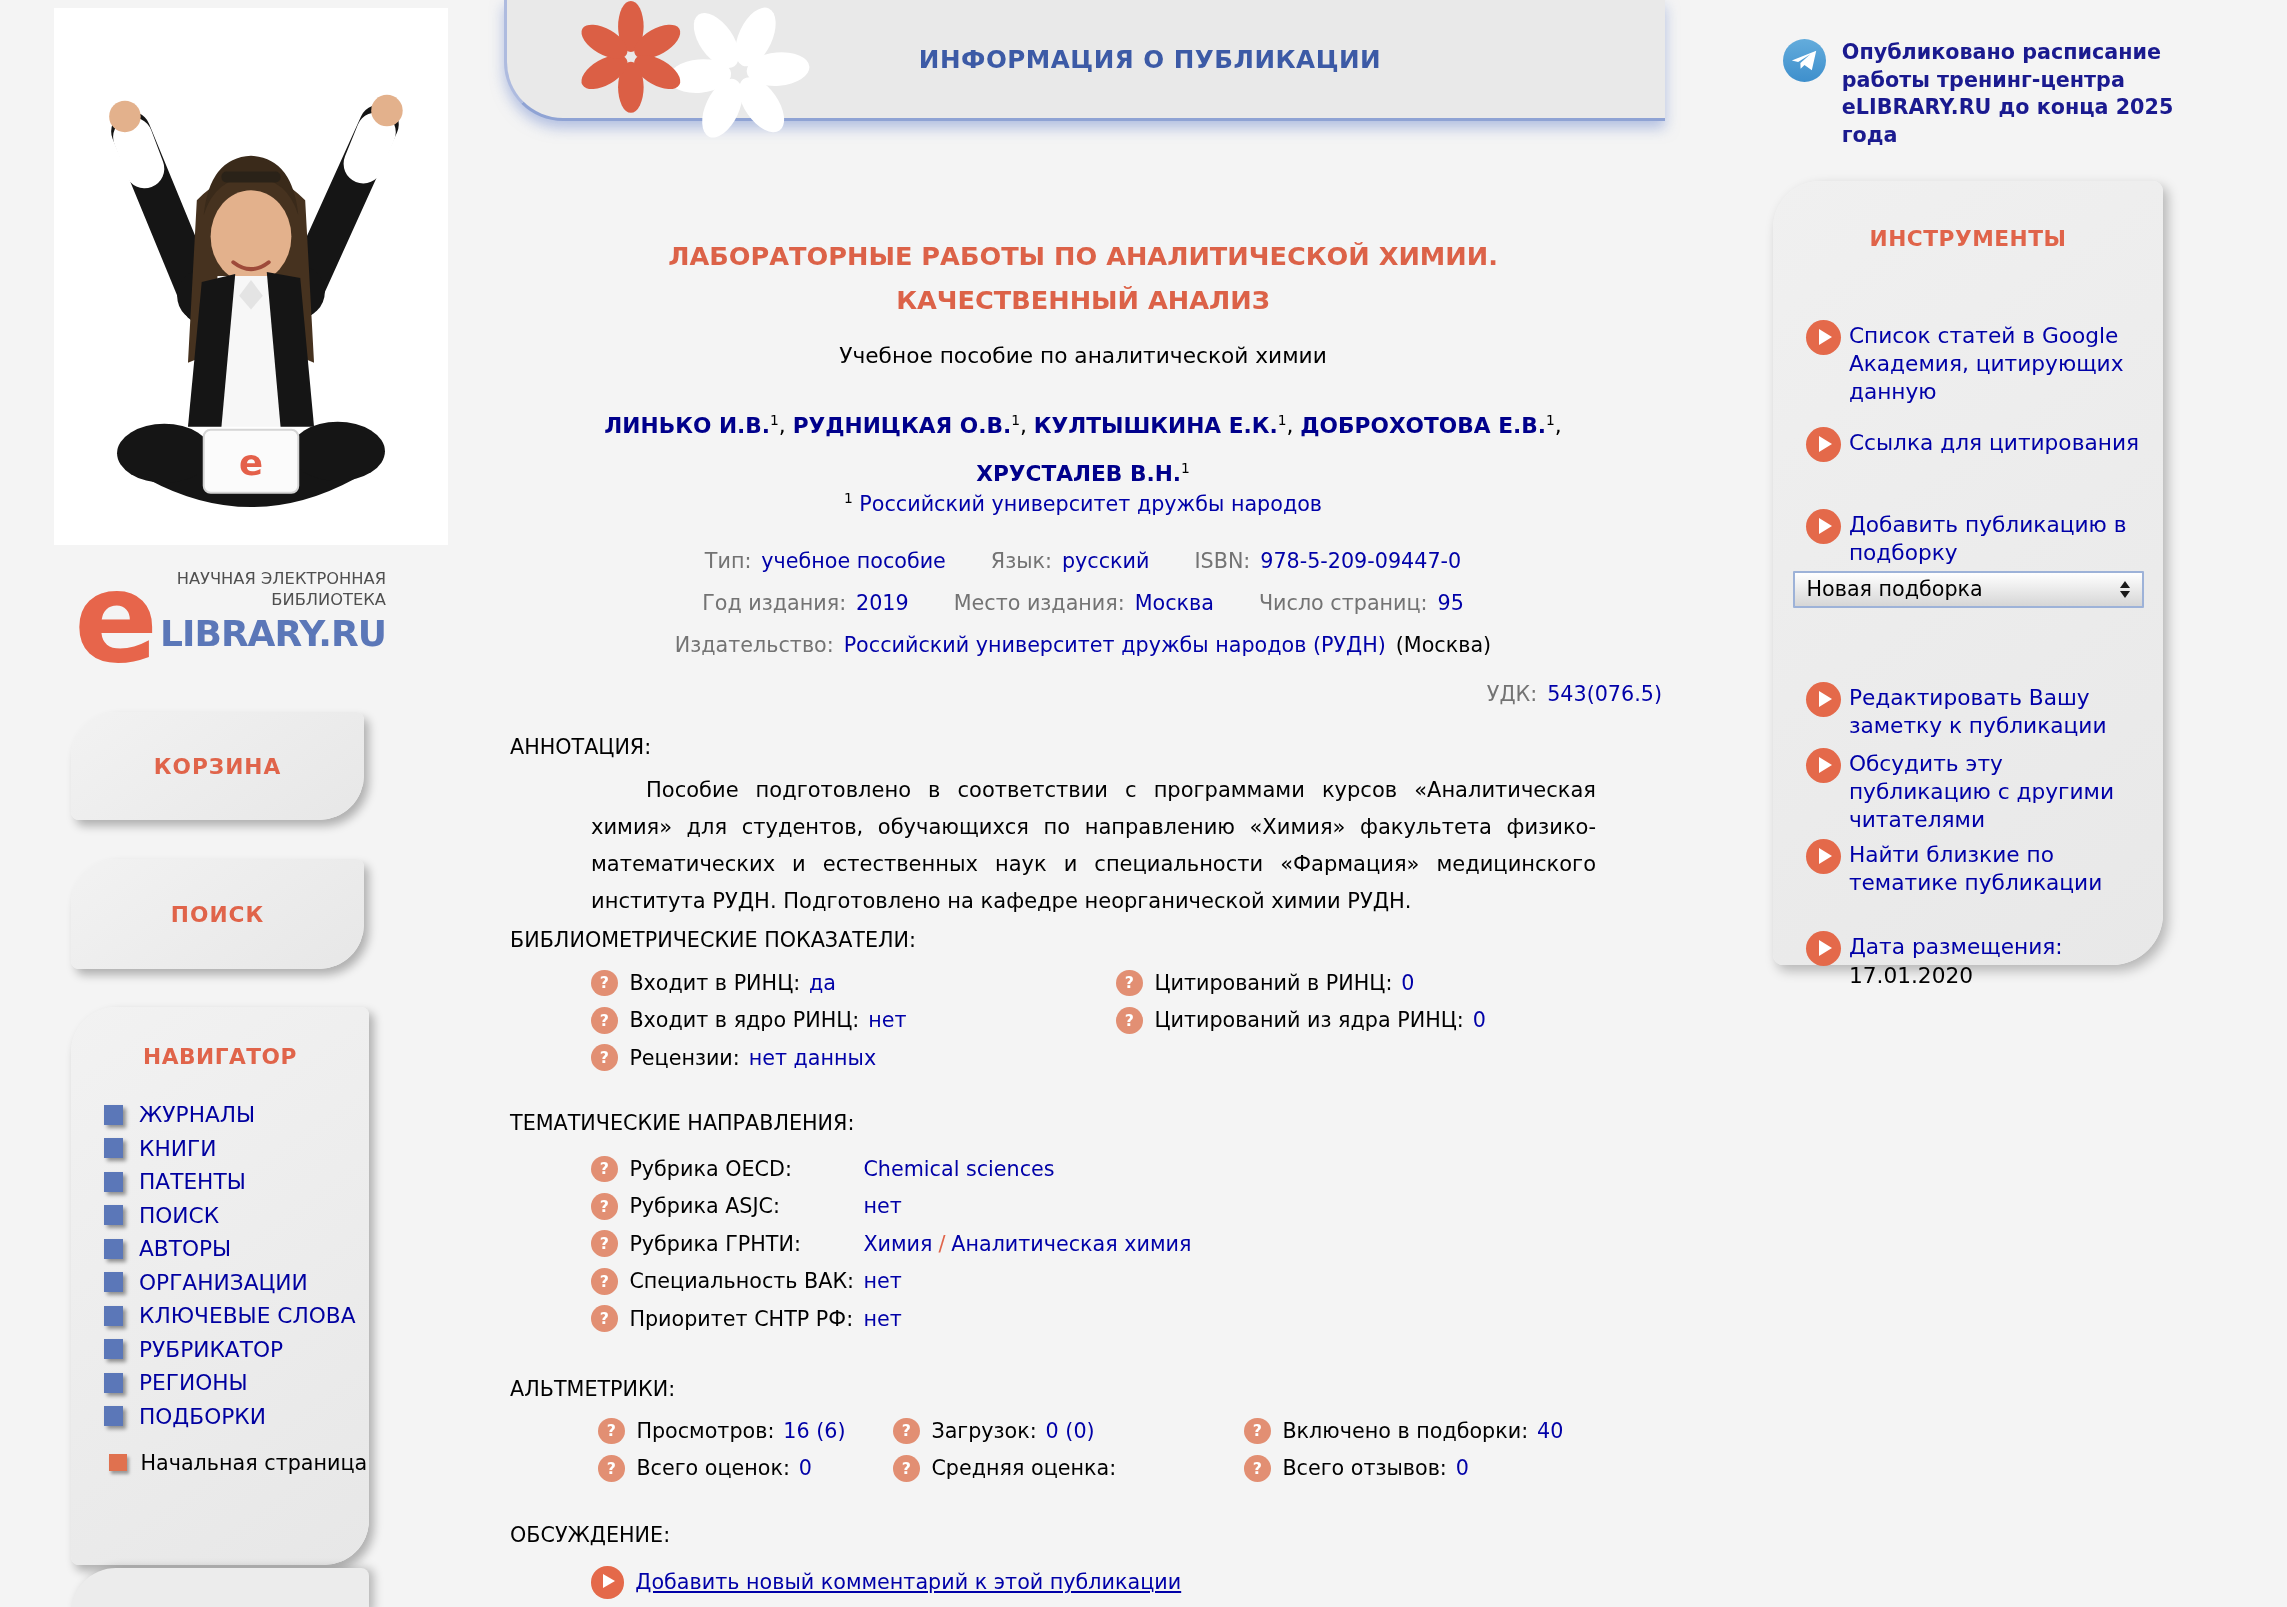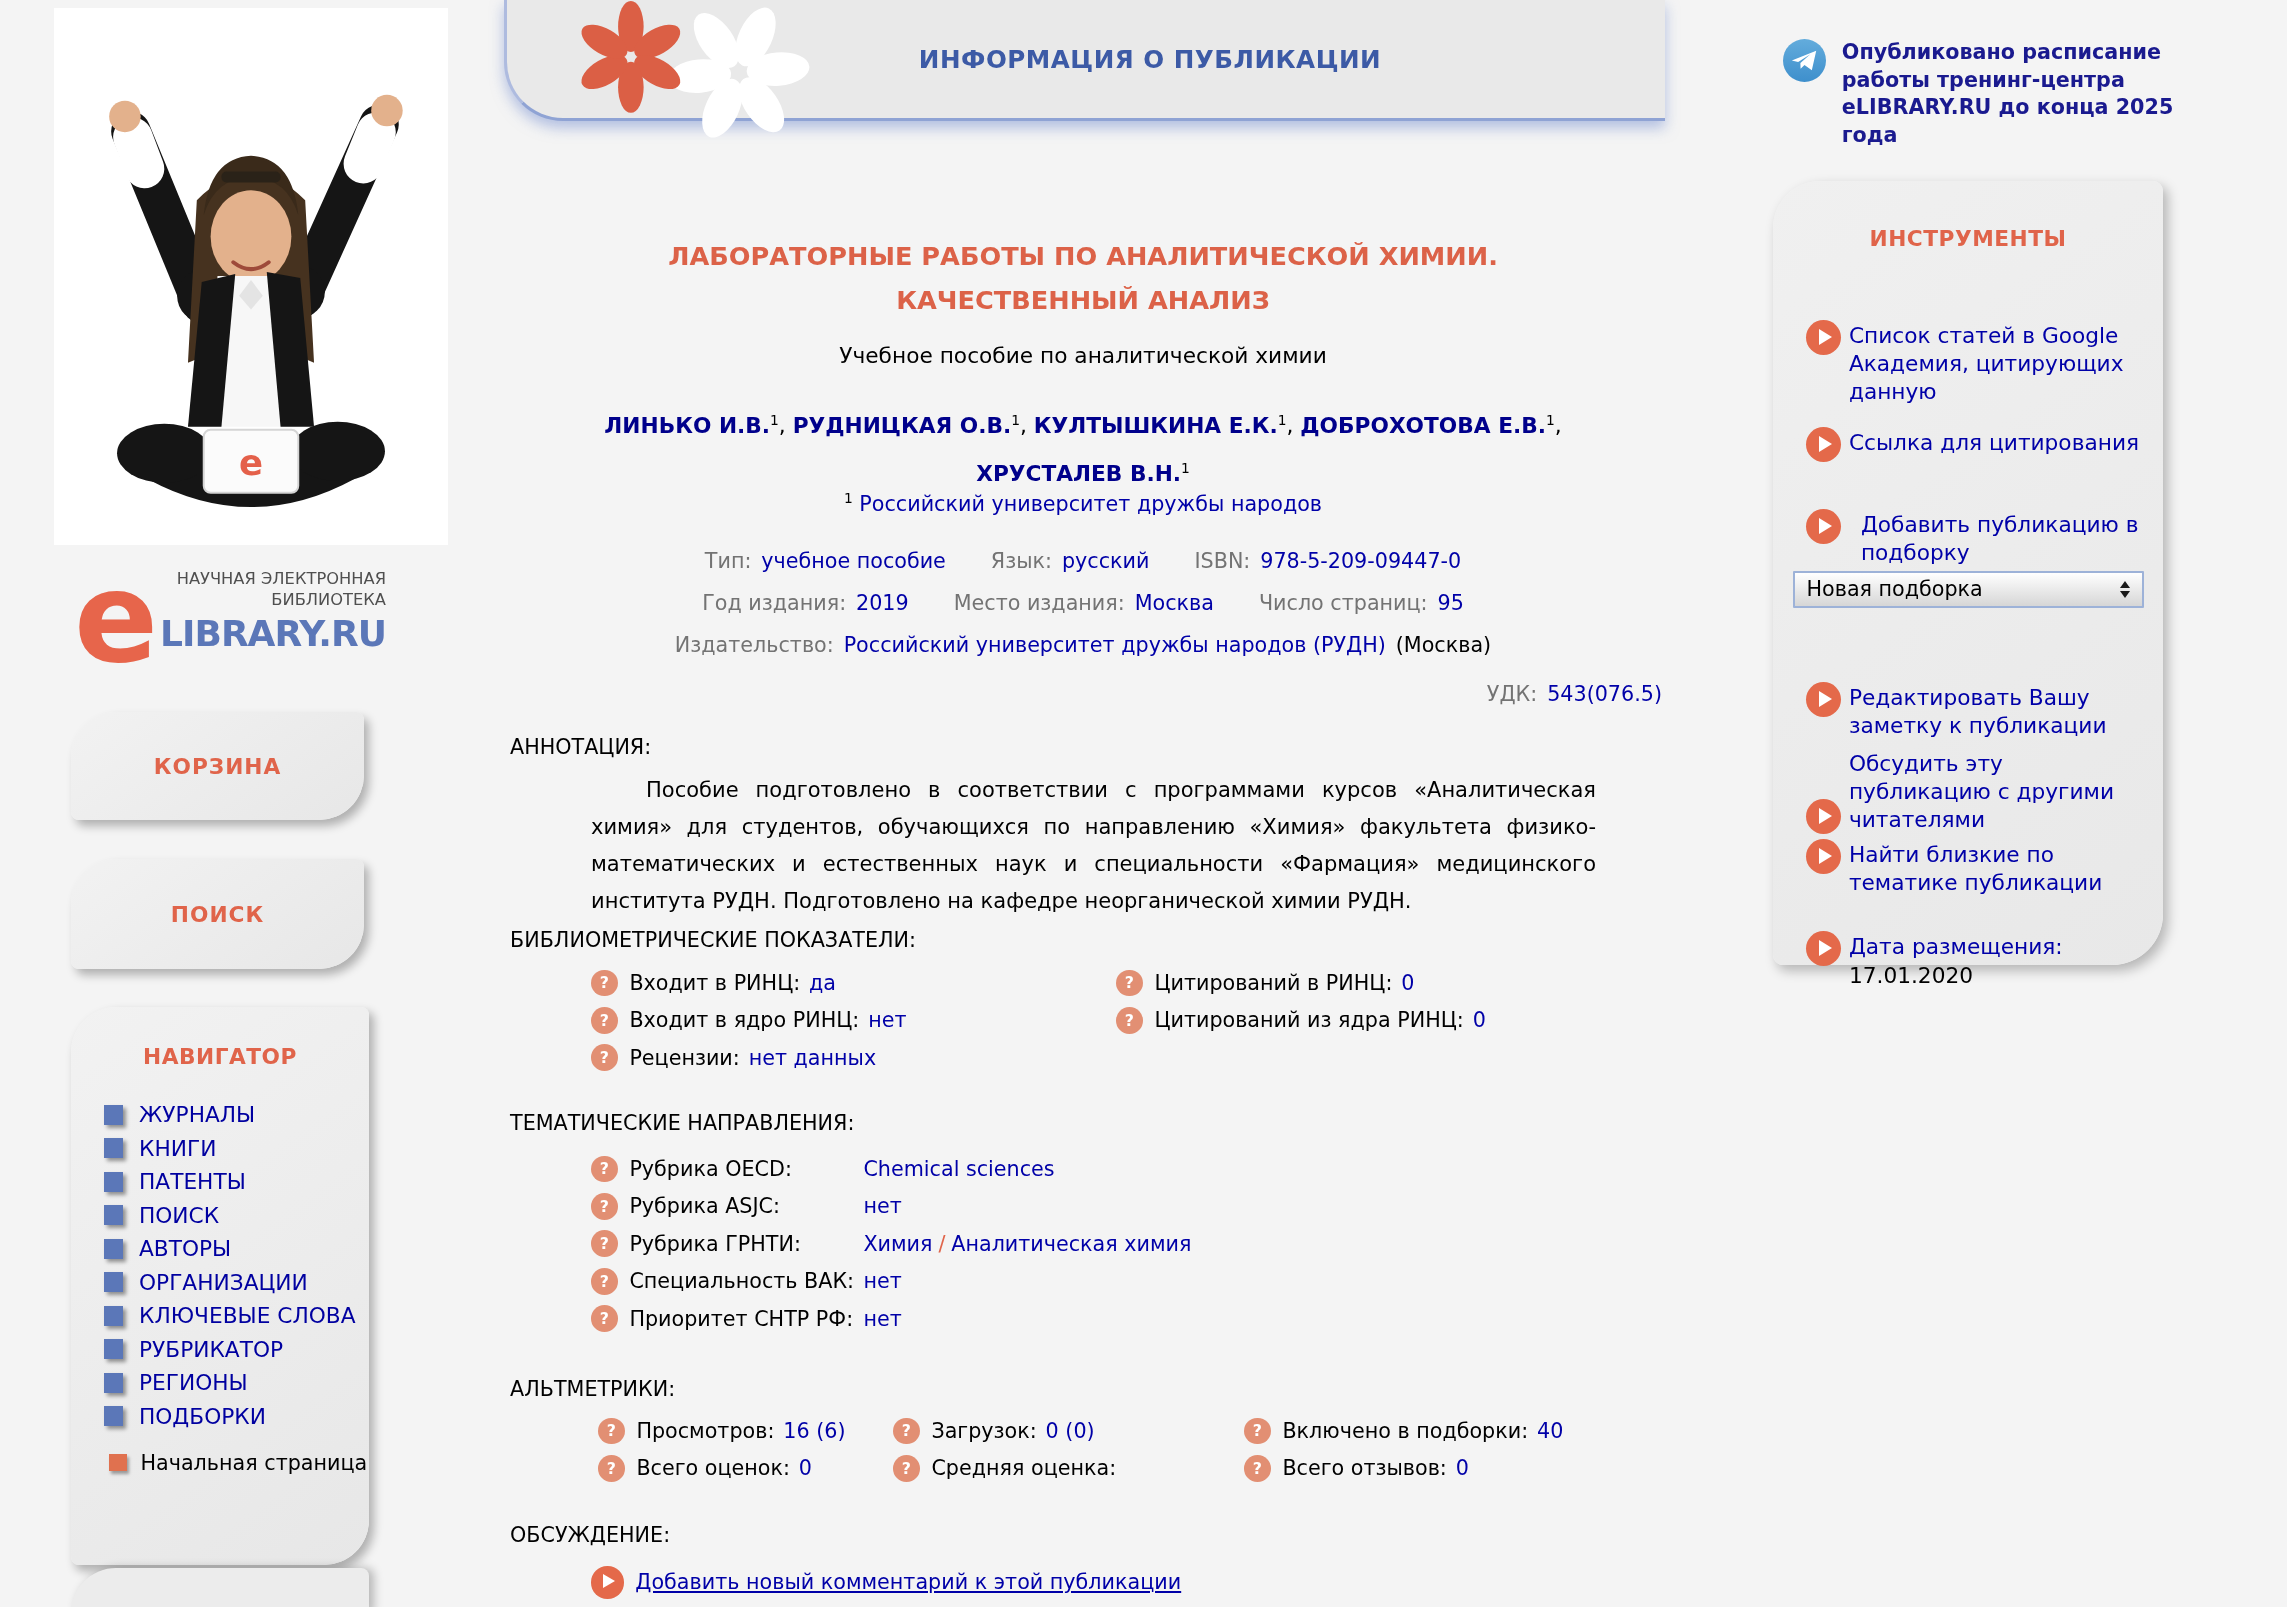--- a/index.html
+++ b/index.html
@@ -107,22 +107,22 @@
               background:linear-gradient(145deg,#f0f0f0,#e8e8e8);border-radius:47px 9.9px 51px 9.9px;
               box-shadow:4.9px 5.9px 11.8px rgba(0,0,0,0.25);}
   .tools-title{margin-top:45px;text-align:center;color:#E0644A;font-weight:bold;font-size:21.7px;letter-spacing:0.5px;}
   .tools-list{list-style:none;margin:0;padding:0;}
   #tools-top{margin-top:71px;}
   #tools-bottom{margin-top:76px;}
   .tool-item{display:flex;align-items:flex-start;padding-left:33px;cursor:pointer;}
   .tool-item .picon{margin-right:7.9px;margin-top:-2px;}
   .ttext{font-size:21.7px;color:#0000A8;line-height:28px;width:297px;}
   #tools-top .tool-item:nth-child(2){margin-top:23px;}
-  #tools-top .tool-item:nth-child(3){margin-top:49px;gap:12px;}
-  #tools-bottom .tool-item:nth-child(2){margin-top:9.9px;align-items:flex-end;}
+  #tools-top .tool-item:nth-child(3){margin-top:49px;}
+  #tools-bottom .tool-item:nth-child(2){margin-top:9.9px;}
   #tools-bottom .tool-item:nth-child(3){margin-top:6.9px;}
   .select-box{margin:3.9px 0 0 19.7px;width:351px;height:37px;box-sizing:border-box;border:2px solid #9DB2D8;
               border-radius:1px;background:linear-gradient(#ffffff,#d6d6d6);display:flex;align-items:center;
               padding:0 11.8px;font-size:20.7px;color:#000;cursor:pointer;justify-content:center;}
   .spinner{margin-left:auto;display:flex;flex-direction:column;gap:3px;}
   .spin-up{width:0;height:0;border-left:5.9px solid transparent;border-right:5.9px solid transparent;border-bottom:7.9px solid #1a1a1a;}
   .spin-down{width:0;height:0;border-left:5.9px solid transparent;border-right:5.9px solid transparent;border-top:7.9px solid #1a1a1a;}
   .date-row{display:flex;align-items:flex-start;padding-left:33px;margin-top:36px;}
   .date-row .picon{margin-right:7.9px;margin-top:-2px;}
   .date-label{font-size:21.7px;color:#0000A8;line-height:27.6px;}

